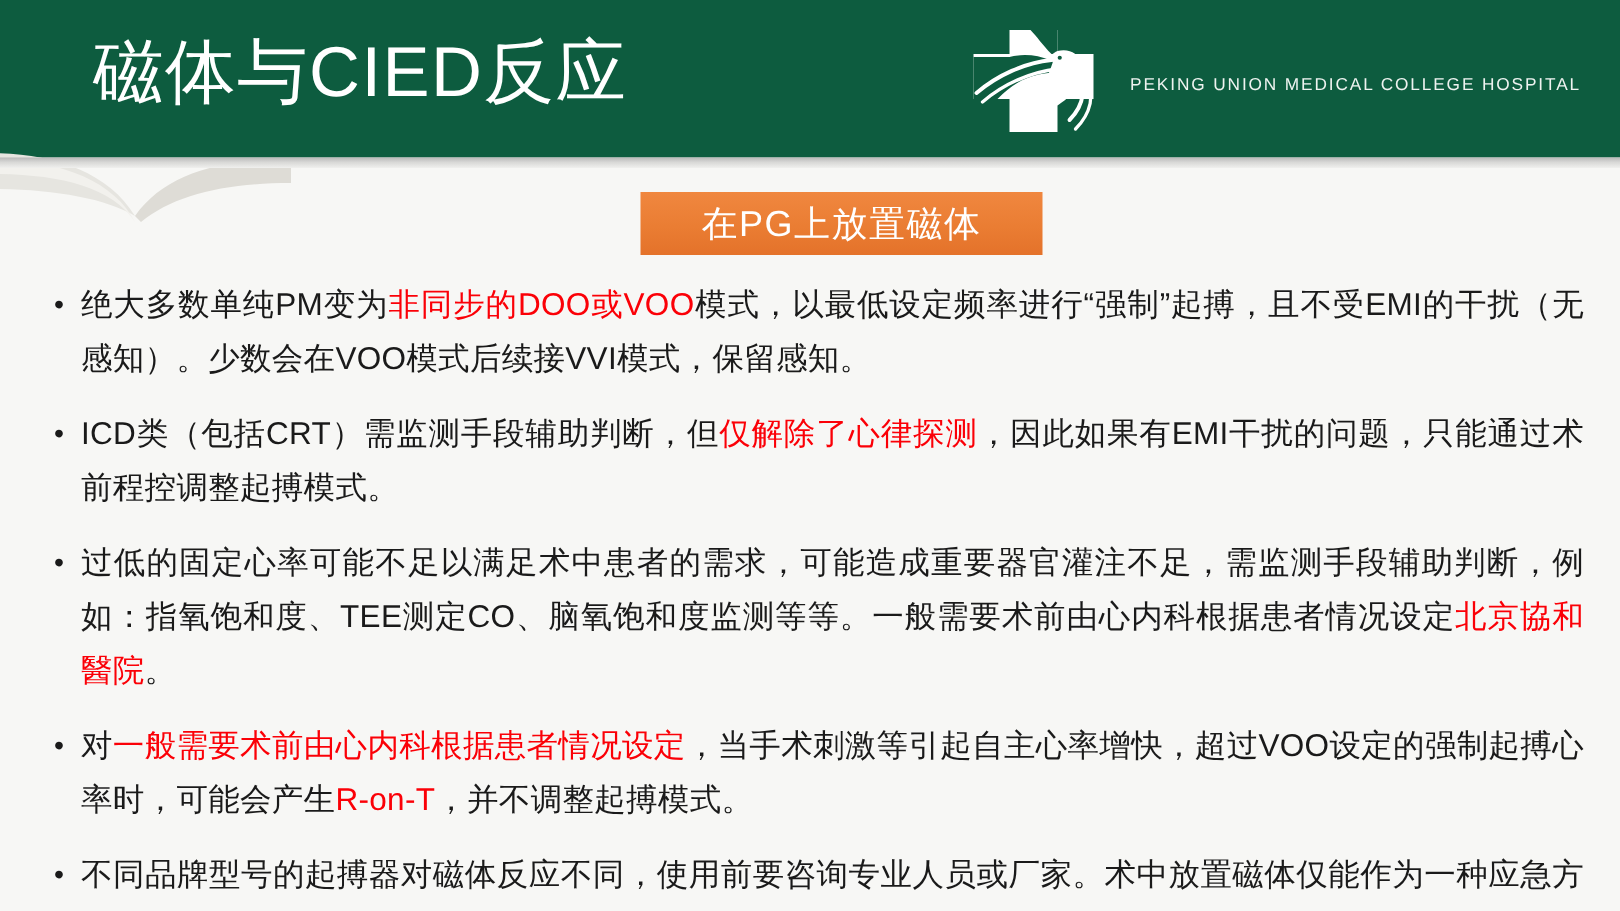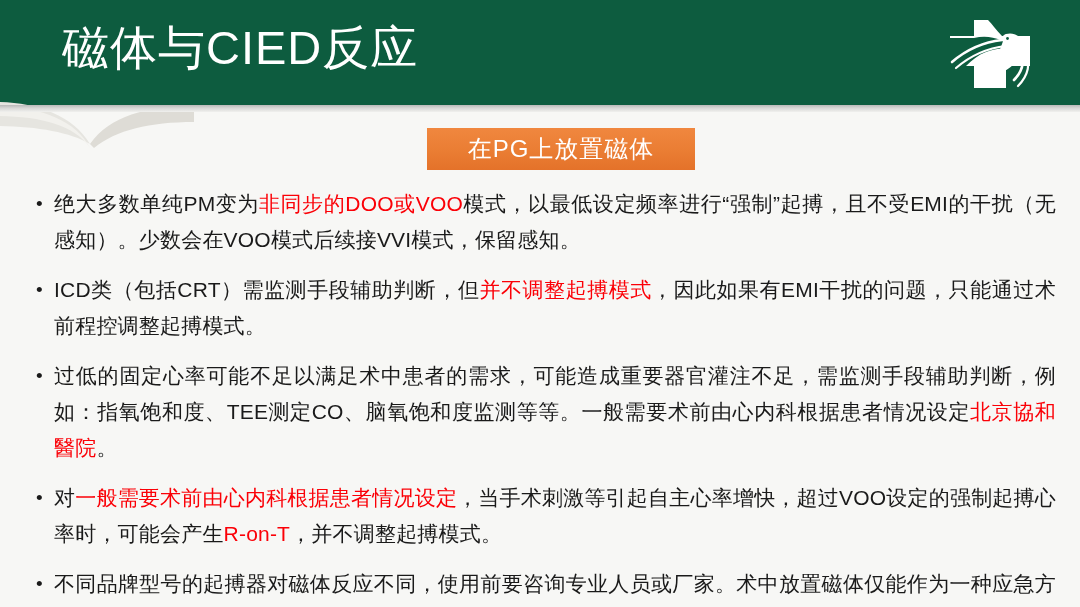--- a/index.html
+++ b/index.html
@@ -163,20 +163,21 @@
           <path d="M68 20 L80 22 L68 25 Z" fill="#ffffff"></path>
           <circle cx="63.5" cy="20.5" r="1.4" fill="#0d5c3f"></circle>
 
           <path d="M8 44 C22 32 40 24 58 22" stroke="#ffffff" stroke-width="2.6" fill="none" stroke-linecap="round"></path>
           <path d="M12 50 C26 38 44 30 62 28" stroke="#ffffff" stroke-width="2.2" fill="none" stroke-linecap="round"></path>
           <path d="M74 30 C82 38 80 52 70 62" stroke="#ffffff" stroke-width="2.6" fill="none" stroke-linecap="round"></path>
           <path d="M80 34 C88 44 84 58 74 68" stroke="#ffffff" stroke-width="2.2" fill="none" stroke-linecap="round"></path>
         </svg>
       </span>
       <span class="logo-text">
+        <span class="logo-en">PEKING UNION MEDICAL COLLEGE HOSPITAL</span>
       </span>
     </div>
 
     <span class="leaf-deco">
       <svg viewBox="0 0 200 60" width="200" height="60" aria-hidden="true">
         <path d="M0 10 C40 10 78 22 96 52 C76 40 40 34 0 34 Z" fill="#e6e5e0"></path>
         <path d="M96 52 C116 24 152 14 200 14 L200 30 C156 30 122 38 100 56 Z" fill="#dedcd6"></path>
         <path d="M0 14 C44 14 82 28 96 56 C80 32 44 24 0 24 Z" fill="#f2f1ed"></path>
       </svg>
     </span>
@@ -190,21 +191,21 @@
     <div class="bullet-row">
       <span class="bullet-dot">•</span>
       <span class="bullet-text">
         <span class="blk">绝大多数单纯PM变为</span><span class="red">非同步的DOO或VOO</span><span class="blk">模式，以最低设定频率进行“强制”起搏，且不受EMI的干扰（无感知）。少数会在VOO模式后续接VVI模式，保留感知。</span>
       </span>
     </div>
 
     <div class="bullet-row">
       <span class="bullet-dot">•</span>
       <span class="bullet-text">
-        <span class="blk">ICD类（包括CRT）需监测手段辅助判断，但</span><span class="red">并不调整起搏模式</span><span class="blk">，因此如果有EMI干扰的问题，只能通过术前程控调整起搏模式。</span>
+        <span class="blk">ICD类（包括CRT）需监测手段辅助判断，但</span><span class="red">仅解除了心律探测</span><span class="blk">，因此如果有EMI干扰的问题，只能通过术前程控调整起搏模式。</span>
       </span>
     </div>
 
     <div class="bullet-row">
       <span class="bullet-dot">•</span>
       <span class="bullet-text">
         <span class="blk">过低的固定心率可能不足以满足术中患者的需求，可能造成重要器官灌注不足，需监测手段辅助判断，例如：指氧饱和度、TEE测定CO、脑氧饱和度监测等等。一般需要术前由心内科根据患者情况设定</span><span class="red">北京協和醫院</span><span class="blk">。</span>
       </span>
     </div>
 

